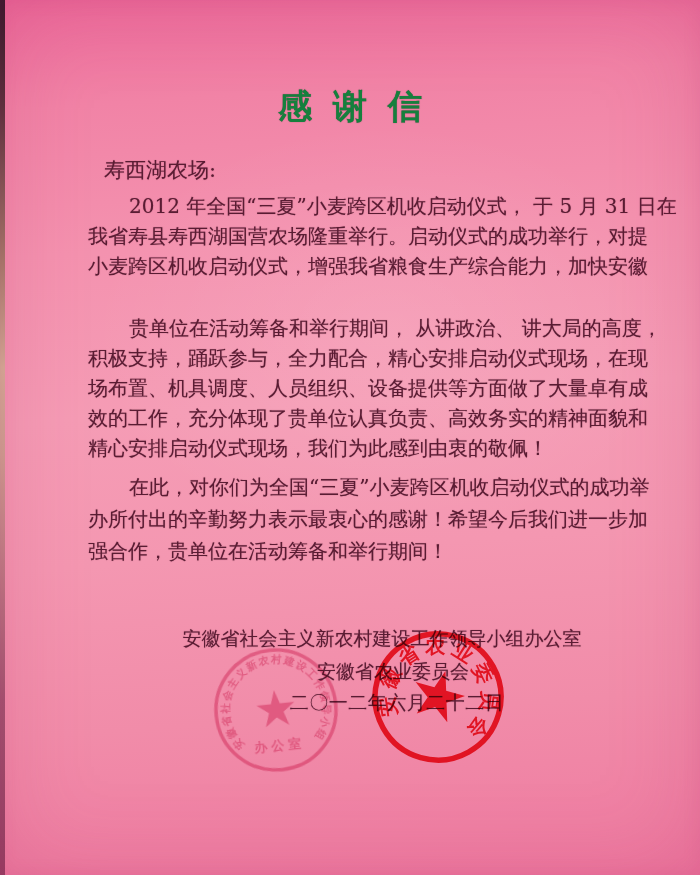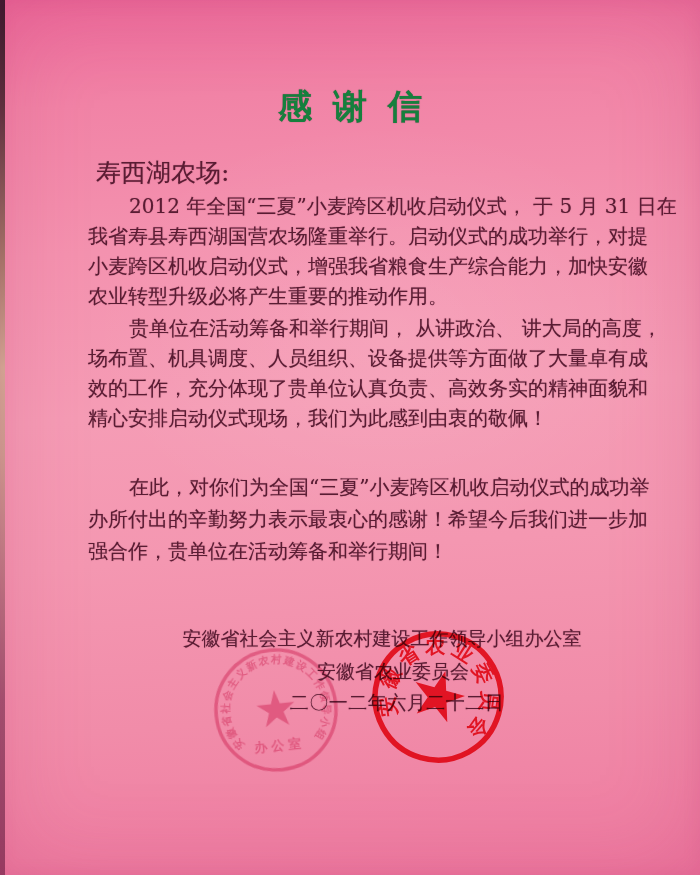--- a/index.html
+++ b/index.html
@@ -25,21 +25,21 @@
   }
   .line{white-space:pre;}
   .title{
     position:absolute;top:84px;left:0;width:700px;text-align:center;
     font-family:"DejaVu Sans","Liberation Sans",sans-serif;
     font-weight:700;font-size:34px;color:#15803d;
     letter-spacing:.62em;padding-left:.62em;box-sizing:border-box;
     text-shadow:0 0 1px rgba(42,20,32,.55);
   }
   .bodytext{color:#5a1c33;text-shadow:0 0 1px rgba(90,28,51,.5);}
-  .salutation{position:absolute;left:96px;top:156px;font-size:25px;}
+  .salutation{position:absolute;left:104px;top:156px;font-size:21px;}
   .para{position:absolute;left:88px;width:560px;font-size:20px;}
   .para .line{height:30px;line-height:30px;}
   .p3 .line{height:32px;line-height:32px;}
   .indent{text-indent:2.05em;}
   .p1{top:191px;}
   .p2{top:313px;}
   .p3{top:471px;}
   .sig{position:absolute;transform:translateX(-50%);font-size:19px;white-space:pre;}
   .sig1{left:382px;top:626px;}
   .sig2{left:393px;top:659px;}
@@ -53,25 +53,25 @@
 <div class="photo-edge"></div>
 
 <div class="title">感谢信</div>
 
 <div class="bodytext salutation line">寿西湖农场:</div>
 
 <div class="bodytext para p1">
   <div class="line indent">2012 年全国“三夏”小麦跨区机收启动仪式， 于 5 月 31 日在</div>
   <div class="line">我省寿县寿西湖国营农场隆重举行。启动仪式的成功举行，对提</div>
   <div class="line">小麦跨区机收启动仪式，增强我省粮食生产综合能力，加快安徽</div>
-  <div class="line">农业转型升级必将产生重要的推动作用。</div>
 </div>
 
 <div class="bodytext para p2">
   <div class="line indent">贵单位在活动筹备和举行期间， 从讲政治、 讲大局的高度，</div>
+  <div class="line">积极支持，踊跃参与，全力配合，精心安排启动仪式现场，在现</div>
   <div class="line">场布置、机具调度、人员组织、设备提供等方面做了大量卓有成</div>
   <div class="line">效的工作，充分体现了贵单位认真负责、高效务实的精神面貌和</div>
   <div class="line">精心安排启动仪式现场，我们为此感到由衷的敬佩！</div>
 </div>
 
 <div class="bodytext para p3">
   <div class="line indent">在此，对你们为全国“三夏”小麦跨区机收启动仪式的成功举</div>
   <div class="line">办所付出的辛勤努力表示最衷心的感谢！希望今后我们进一步加</div>
   <div class="line">强合作，贵单位在活动筹备和举行期间！</div>
 </div>

